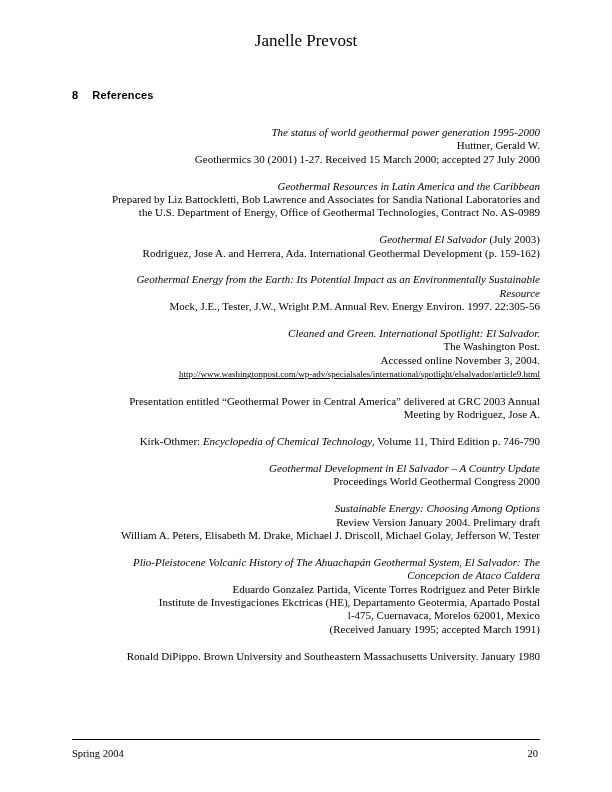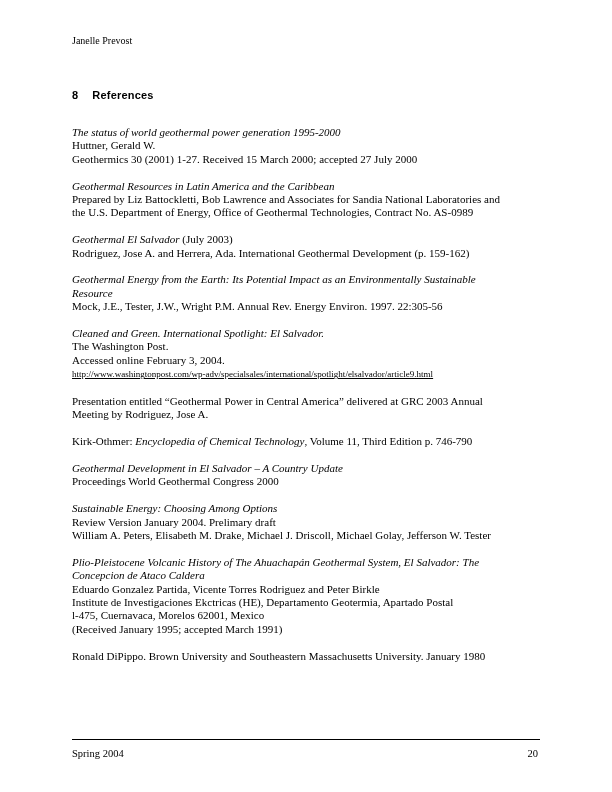--- a/index.html
+++ b/index.html
@@ -10,39 +10,39 @@
     height: 792px;
     margin: 0 auto;
     background: #ffffff;
     color: #000000;
     font-family: "Liberation Serif", serif;
     overflow: hidden;
   }
   .content { padding: 0 72px; }
   .header {
     padding-top: 34px;
-    text-align: left;
-    font-size: 10px;
+    text-align: center;
+    font-size: 17px;
     line-height: 14px;
   }
   .heading {
     margin-top: 38px;
     font-family: "Liberation Sans", sans-serif;
     font-weight: bold;
     font-size: 11px;
     line-height: 18px;
     letter-spacing: 0.2px;
   }
   .heading .hnum { margin-right: 14px; }
   .refs {
     margin-top: 22px;
     font-size: 11px;
     line-height: 13.4px;
   }
-  .ref { margin-bottom: 13.4px; }
+  .ref { margin-bottom: 13.4px; text-align: right; }
   .ref-line { min-height: 13.4px; }
   .it { font-style: italic; }
   a.link {
     font-size: 9px;
     color: #000000;
     text-decoration: underline;
     word-break: break-all;
   }
   .footer {
     position: absolute;
@@ -94,21 +94,21 @@
           <div class="ref-line"><span>Rodriguez, Jose A. and Herrera, Ada. International Geothermal Development (p. 159-162)</span></div>
         </div>
         <div class="ref">
           <div class="ref-line"><span class="it">Geothermal Energy from the Earth: Its Potential Impact as an Environmentally Sustainable</span></div>
           <div class="ref-line"><span class="it">Resource</span></div>
           <div class="ref-line"><span>Mock, J.E., Tester, J.W., Wright P.M. Annual Rev. Energy Environ. 1997. 22:305-56</span></div>
         </div>
         <div class="ref">
           <div class="ref-line"><span class="it">Cleaned and Green. International Spotlight: El Salvador.</span></div>
           <div class="ref-line"><span>The Washington Post.</span></div>
-          <div class="ref-line"><span>Accessed online February 3, 2004.</span></div>
+          <div class="ref-line"><span>Accessed online November 3, 2004.</span></div>
           <div class="ref-line"><a class="link" href="#">http://www.washingtonpost.com/wp-adv/specialsales/international/spotlight/elsalvador/article9.html</a></div>
         </div>
         <div class="ref">
           <div class="ref-line"><span>Presentation entitled “Geothermal Power in Central America” delivered at GRC 2003 Annual</span></div>
           <div class="ref-line"><span>Meeting by Rodriguez, Jose A.</span></div>
         </div>
         <div class="ref">
           <div class="ref-line"><span>Kirk-Othmer: </span><span class="it">Encyclopedia of Chemical Technology</span><span>, Volume 11, Third Edition p. 746-790</span></div>
         </div>
         <div class="ref">

